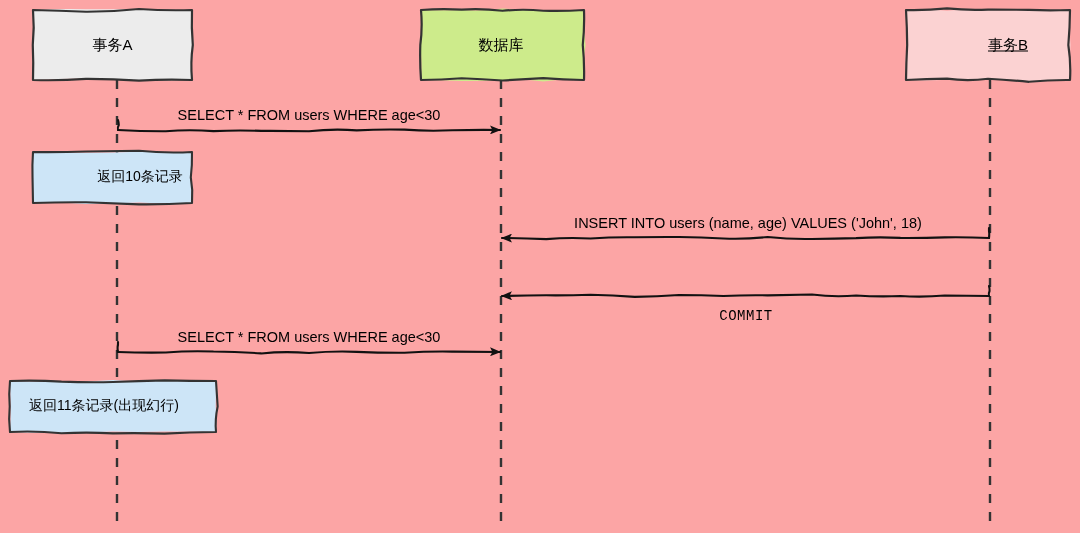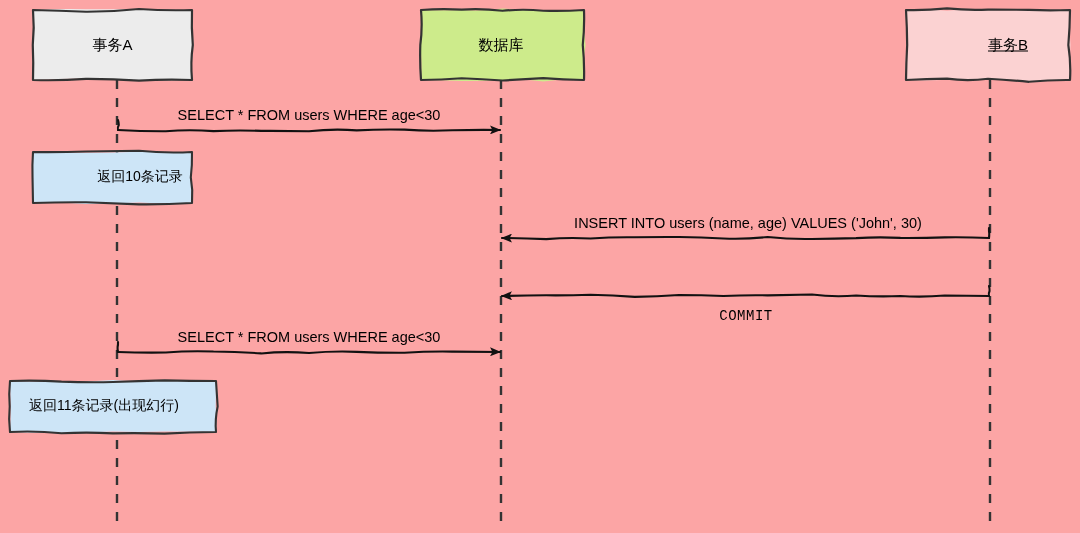--- a/index.html
+++ b/index.html
@@ -112,19 +112,19 @@
           <path d="M10.00,381.00 Q35.75,381.62 61.50,381.78 Q87.25,382.16 113.00,380.04 Q138.75,382.04 164.50,379.67 Q190.25,381.99 216.00,381.00 Q216.02,393.75 215.70,406.50 Q216.96,419.25 216.00,432.00 Q190.25,431.37 164.50,431.45 Q138.75,432.40 113.00,431.42 Q87.25,432.68 61.50,433.05 Q35.75,433.33 10.00,432.00 Q10.79,419.25 10.65,406.50 Q10.31,393.75 10.00,381.00 Z" fill="#cde5f7" stroke="none"></path>
           <path d="M10.00,381.00 Q35.75,380.07 61.50,381.65 Q87.25,382.59 113.00,382.05 Q138.75,381.09 164.50,380.39 Q190.25,380.98 216.00,381.00 Q216.85,393.75 217.66,406.50 Q214.85,419.25 216.00,432.00 Q190.25,431.98 164.50,433.61 Q138.75,432.73 113.00,433.34 Q87.25,431.96 61.50,433.24 Q35.75,430.70 10.00,432.00 Q8.42,419.25 9.70,406.50 Q8.63,393.75 10.00,381.00 Z" fill="none" stroke="#333333" stroke-width="2.1" stroke-linejoin="round" stroke-linecap="round"></path>
         </g>
       </g>
   </svg>
   <div id="labels-layer">
       <div class="participant-label" style="left: 112.5px; top: 45px;">事务A</div>
       <div class="participant-label" style="left: 501px; top: 45px;">数据库</div>
       <div class="participant-label" style="left: 1008px; top: 45px; text-decoration: underline;">事务B</div>
       <div class="msg-label " style="left: 309px; top: 115px;">SELECT * FROM users WHERE age&lt;30</div>
-      <div class="msg-label " style="left: 748px; top: 223px;">INSERT INTO users (name, age) VALUES ('John', 30)</div>
+      <div class="msg-label " style="left: 748px; top: 223px;">INSERT INTO users (name, age) VALUES ('John', 18)</div>
       <div class="msg-label mono" style="left: 746px; top: 281px;">COMMIT</div>
       <div class="msg-label " style="left: 309px; top: 337px;">SELECT * FROM users WHERE age&lt;30</div>
       <div class="note-label" style="left: 96px; top: 177px; margin-left: 44px;">返回10条记录</div>
       <div class="note-label" style="left: 104px; top: 406px;">返回11条记录(出现幻行)</div>
     </div>
 </div>
 
 </body></html>

